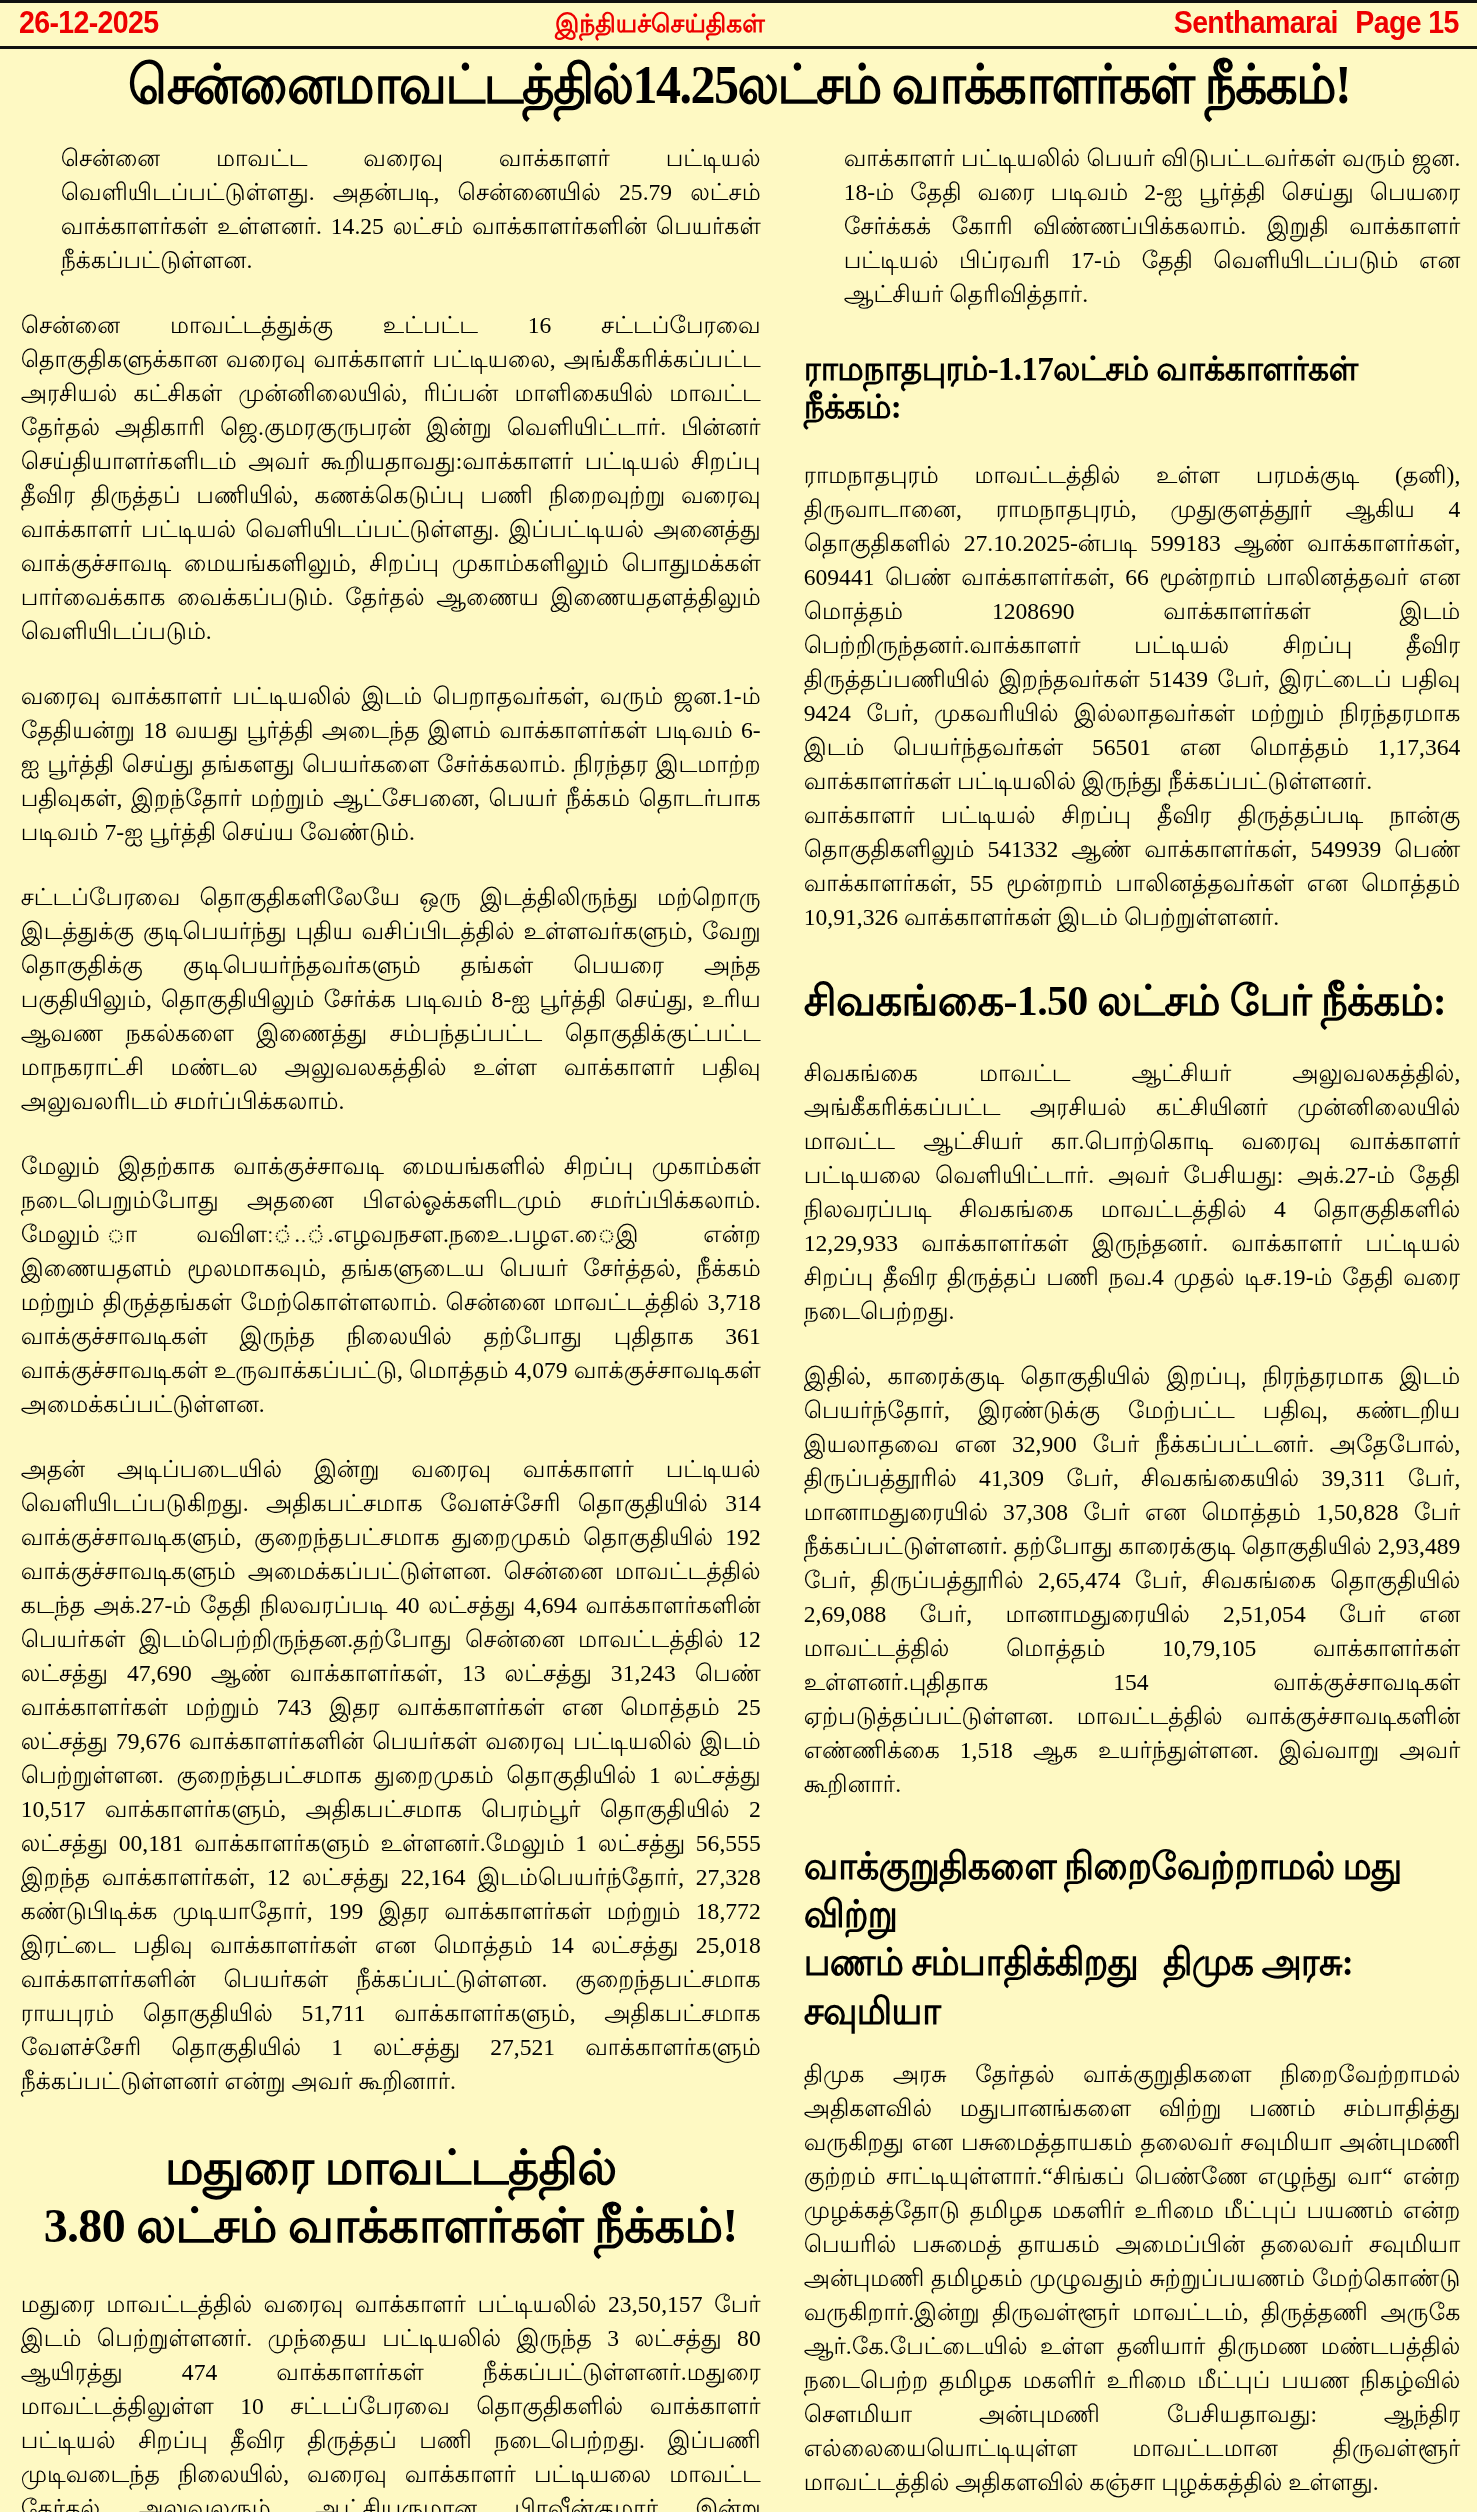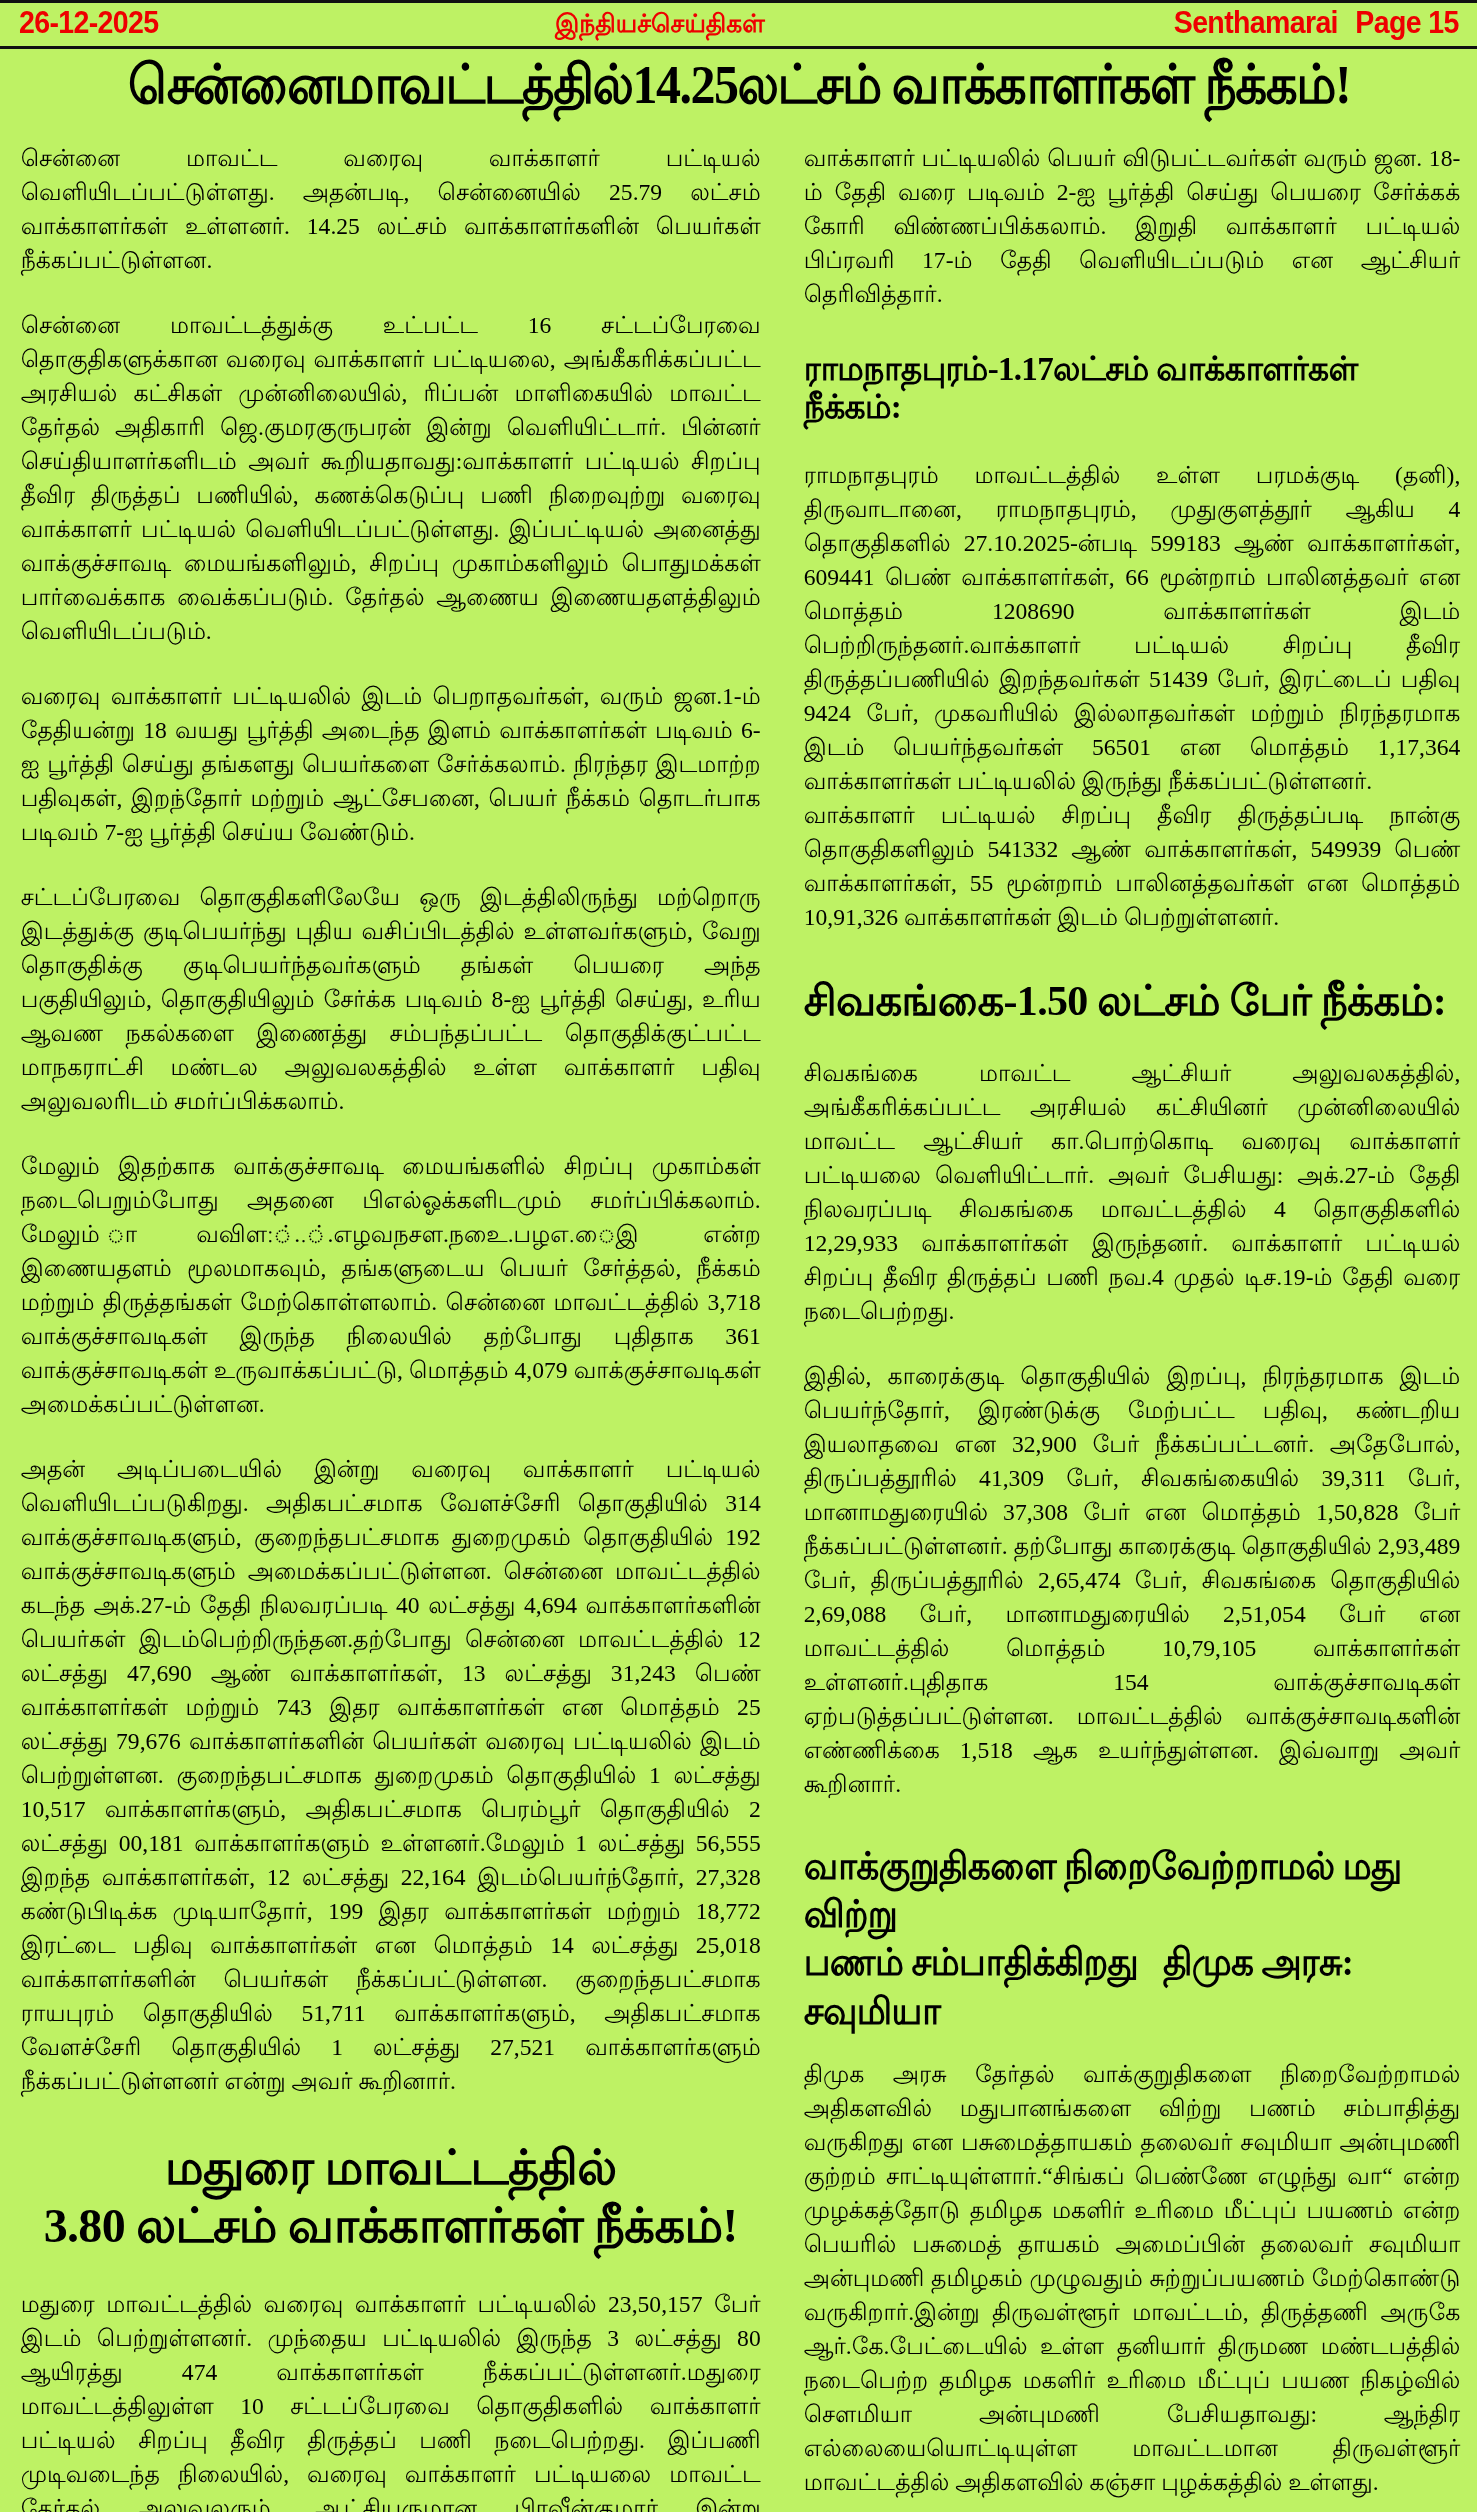--- a/index.html
+++ b/index.html
@@ -1,21 +1,21 @@
 <!DOCTYPE html>
 <html style="font-size:11.8px"><head>
 <meta charset="utf-8">
 <style>
   html,body{margin:0;padding:0;}
   body{background:#e8e8e8;}
   .page{
     position:relative;
     width:1478px;height:2512px;
     margin:0 auto;
-    background:#bef264;
+    background:#fef9c3;
     border-top:3px solid #111;
     box-sizing:border-box;
     font-family:"Liberation Serif","DejaVu Serif",serif;
     color:#000;
     overflow:hidden;
   }
   .masthead{
     display:flex;align-items:flex-end;justify-content:space-between;
     padding:4.4px 19px 3px 19px;
     height:41px;box-sizing:border-box;
@@ -56,21 +56,21 @@
     box-sizing:border-box;
   }
   .col{
     font-size:23.6px;line-height:34px;
     text-align:justify;
   }
   .col-left{width:740px;flex:0 0 auto;}
   .col-right{flex:1 1 auto;}
   .blk{margin:0;}
   .para{margin-top:31px;}
-  .para:first-child{margin-top:0;}
+  .para:first-child{margin-top:0;margin-left:40px;}
   .para-joined{margin-top:0;}
   .subhead-center{
     margin:41px 0 20px 0;
     text-align:center;
     font-weight:bold;
     font-size:48px;line-height:1.22;
     letter-spacing:-0.7px;
     text-indent:0;
   }
   .heading-md{

